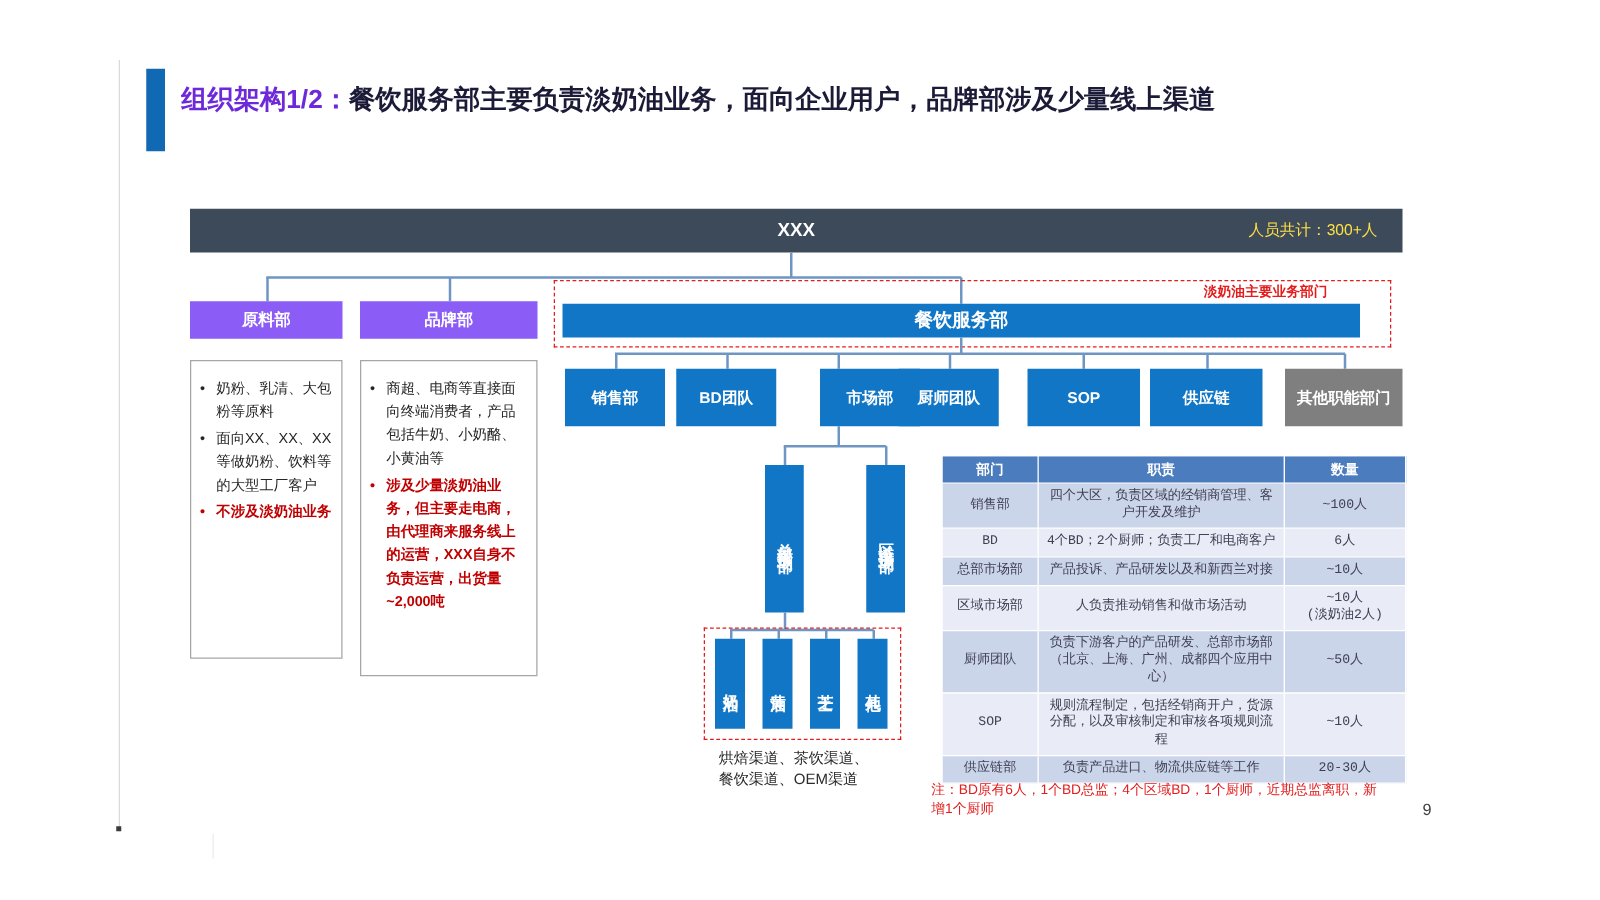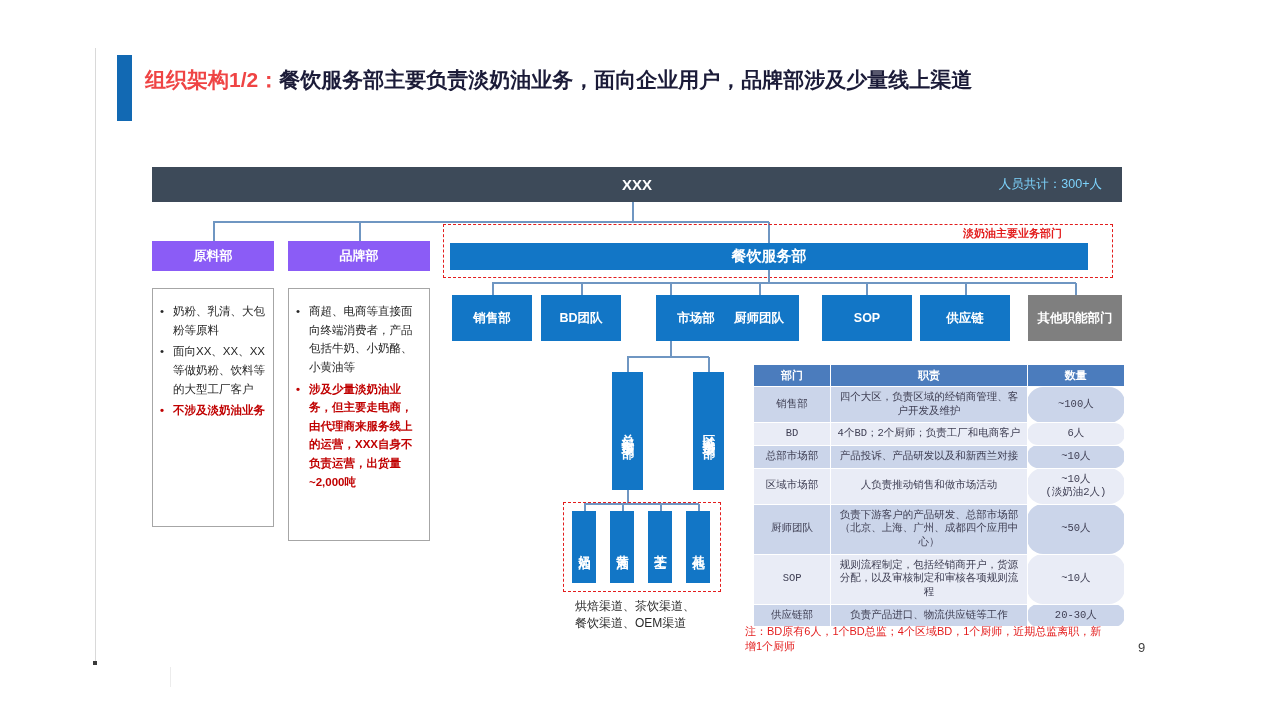--- a/index.html
+++ b/index.html
@@ -8,29 +8,29 @@
   .slide { position:relative; width:1280px; height:720px; background:#fff; }
 
   
   .rail { position:absolute; left:95px; top:48px; width:1px; height:617px; background:#d9d9d9; }
   .rail-dot { position:absolute; left:93px; top:661px; width:4px; height:4px; background:#3a3a3a; }
   .rail-stub { position:absolute; left:170px; top:667px; width:1px; height:20px; background:#ececec; }
 
   
   .accent-bar { position:absolute; left:117px; top:55px; width:15px; height:66px; background:#1269b3; }
   .title { position:absolute; left:145px; top:66px; width:1010px; font-size:21px; font-weight:bold; line-height:1.35; }
-  .title .pre { color:#ef4444; }
+  .title .pre { color:#6d28d9; }
   .title .rest { color:#1b1b38; }
 
   
   .rootbar { position:absolute; left:152px; top:167px; width:970px; height:35px; background:#3d4a59;
              display:flex; align-items:center; justify-content:center; }
   .rootbar .rlabel { color:#fff; font-weight:bold; font-size:15px; }
   .rootbar .rcount { position:absolute; right:20px; top:0; height:35px; display:flex; align-items:center;
-                     color:#7dd3fc; font-size:12.5px;margin-left:43px; }
+                     color:#fde047; font-size:12.5px;margin-left:43px; }
 
   
   .c { position:absolute; background:#6f96c2; }
 
   
   .gbox { position:absolute; background:#8b5cf6; color:#fff; font-weight:bold; font-size:13px;
           display:flex; align-items:center; justify-content:center; }
   .bluebar { position:absolute; left:450px; top:243px; width:638px; height:27px; background:#1276c6;
              color:#fff; font-weight:bold; font-size:15px; display:flex; align-items:center; justify-content:center; }
   .reddash-big { position:absolute; left:443px; top:224px; width:670px; height:54px;
@@ -59,21 +59,21 @@
 
   
   .dept-table { position:absolute; left:753px; top:364px; width:372px; border-collapse:collapse;
                 table-layout:fixed;font-family:Liberation Mono, monospace; }
   .dept-table th { background:#4b7cbd; color:#fff; font-size:11px; font-weight:bold; padding:3px 2px;
                    border:1.5px solid #fff; text-align:center; }
   .dept-table td { font-size:10.5px; color:#404055; padding:4px 4px; border:1.5px solid #fff;
                    text-align:center; line-height:1.3; }
   .dept-table tr.odd td { background:#cbd5ea; }
   .dept-table tr.even td { background:#e9ecf6; }
-  .dept-table .qty { white-space:pre-line;border-radius:16px; }
+  .dept-table .qty { white-space:pre-line; }
   .col-dept { width:77px; } .col-duty { width:196px; } .col-qty { width:97px; }
 
   .footnote { position:absolute; left:745px; top:624px; width:360px; font-size:11px; color:#e31d1d; }
   .pagenum { position:absolute; left:1138px; top:640px; font-size:13px; color:#3f3f3f; }
 </style>
 </head>
 <body>
 
 <div class="slide">
 

